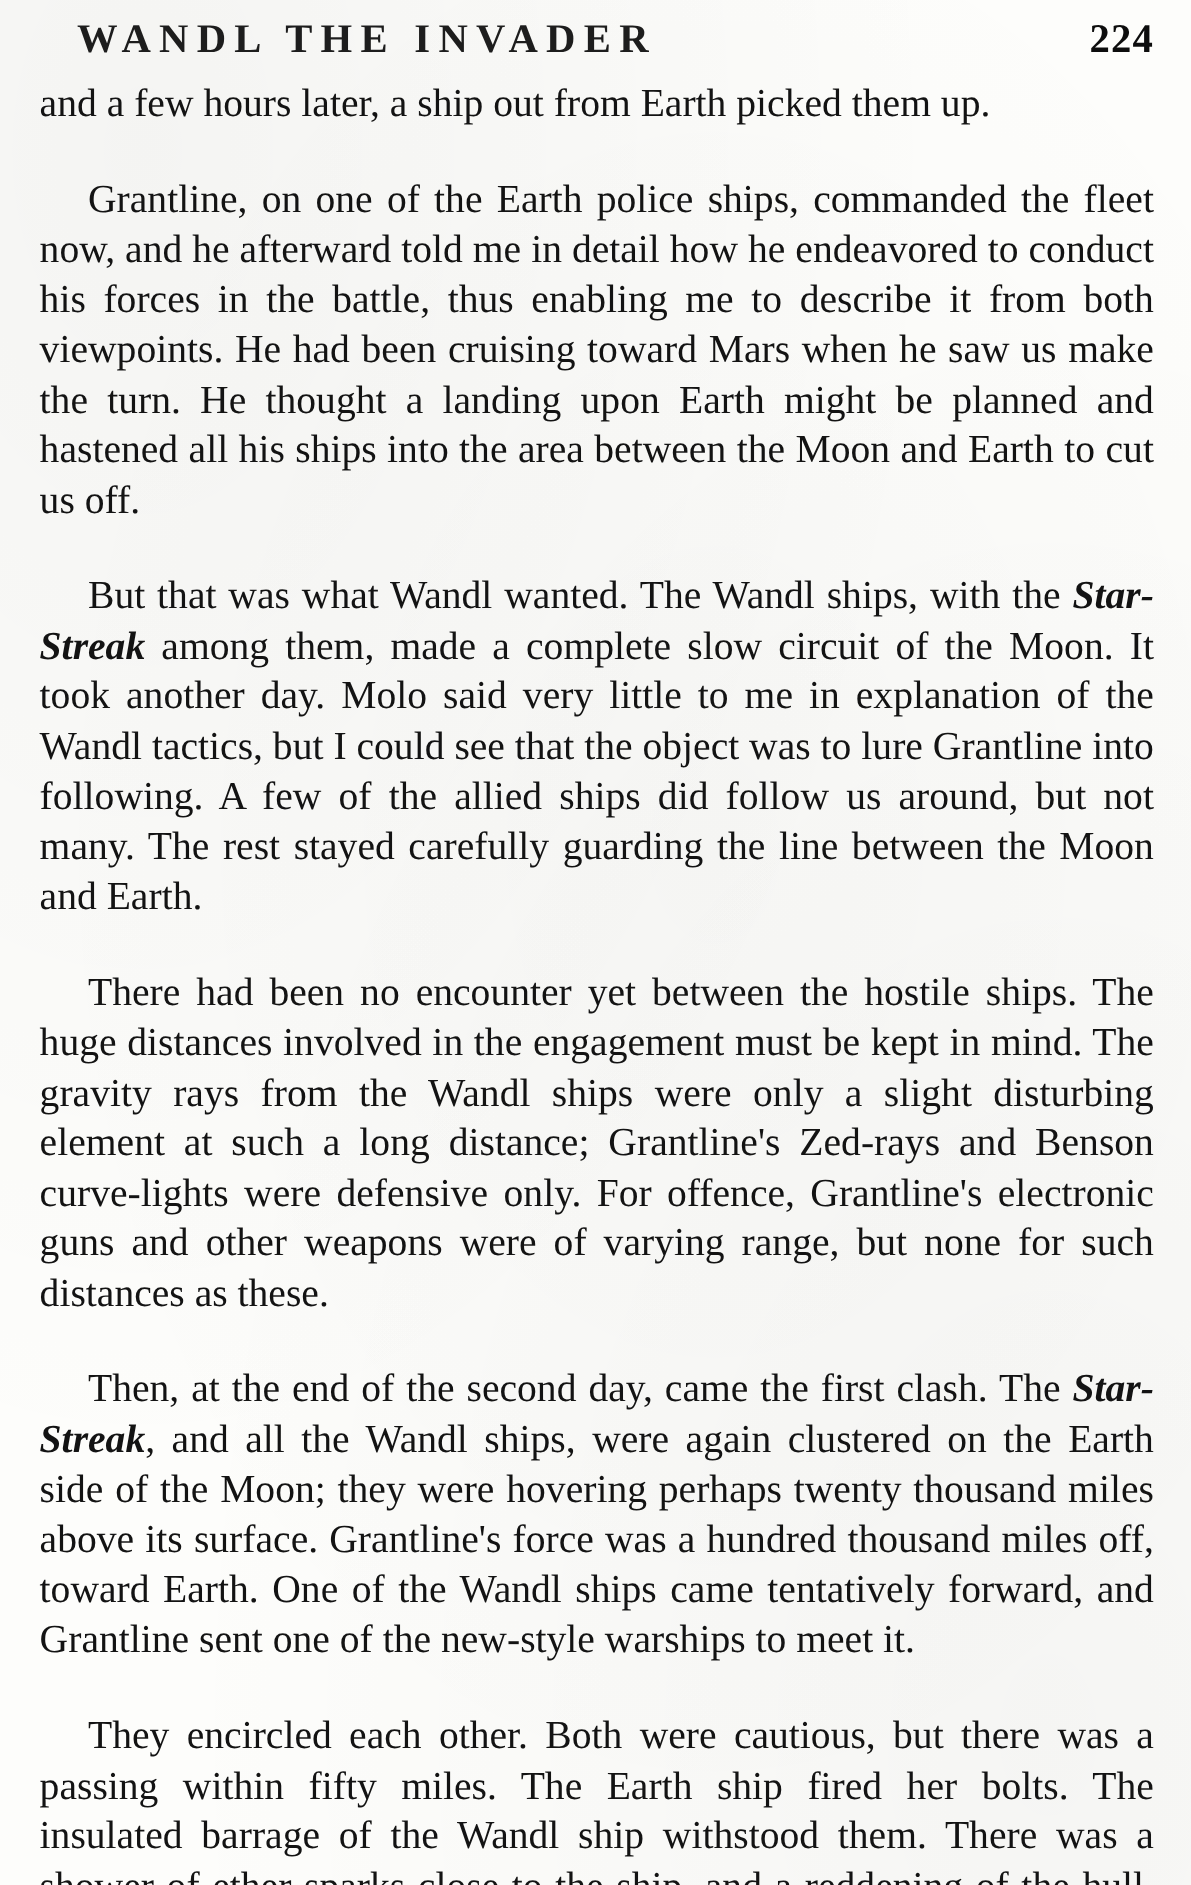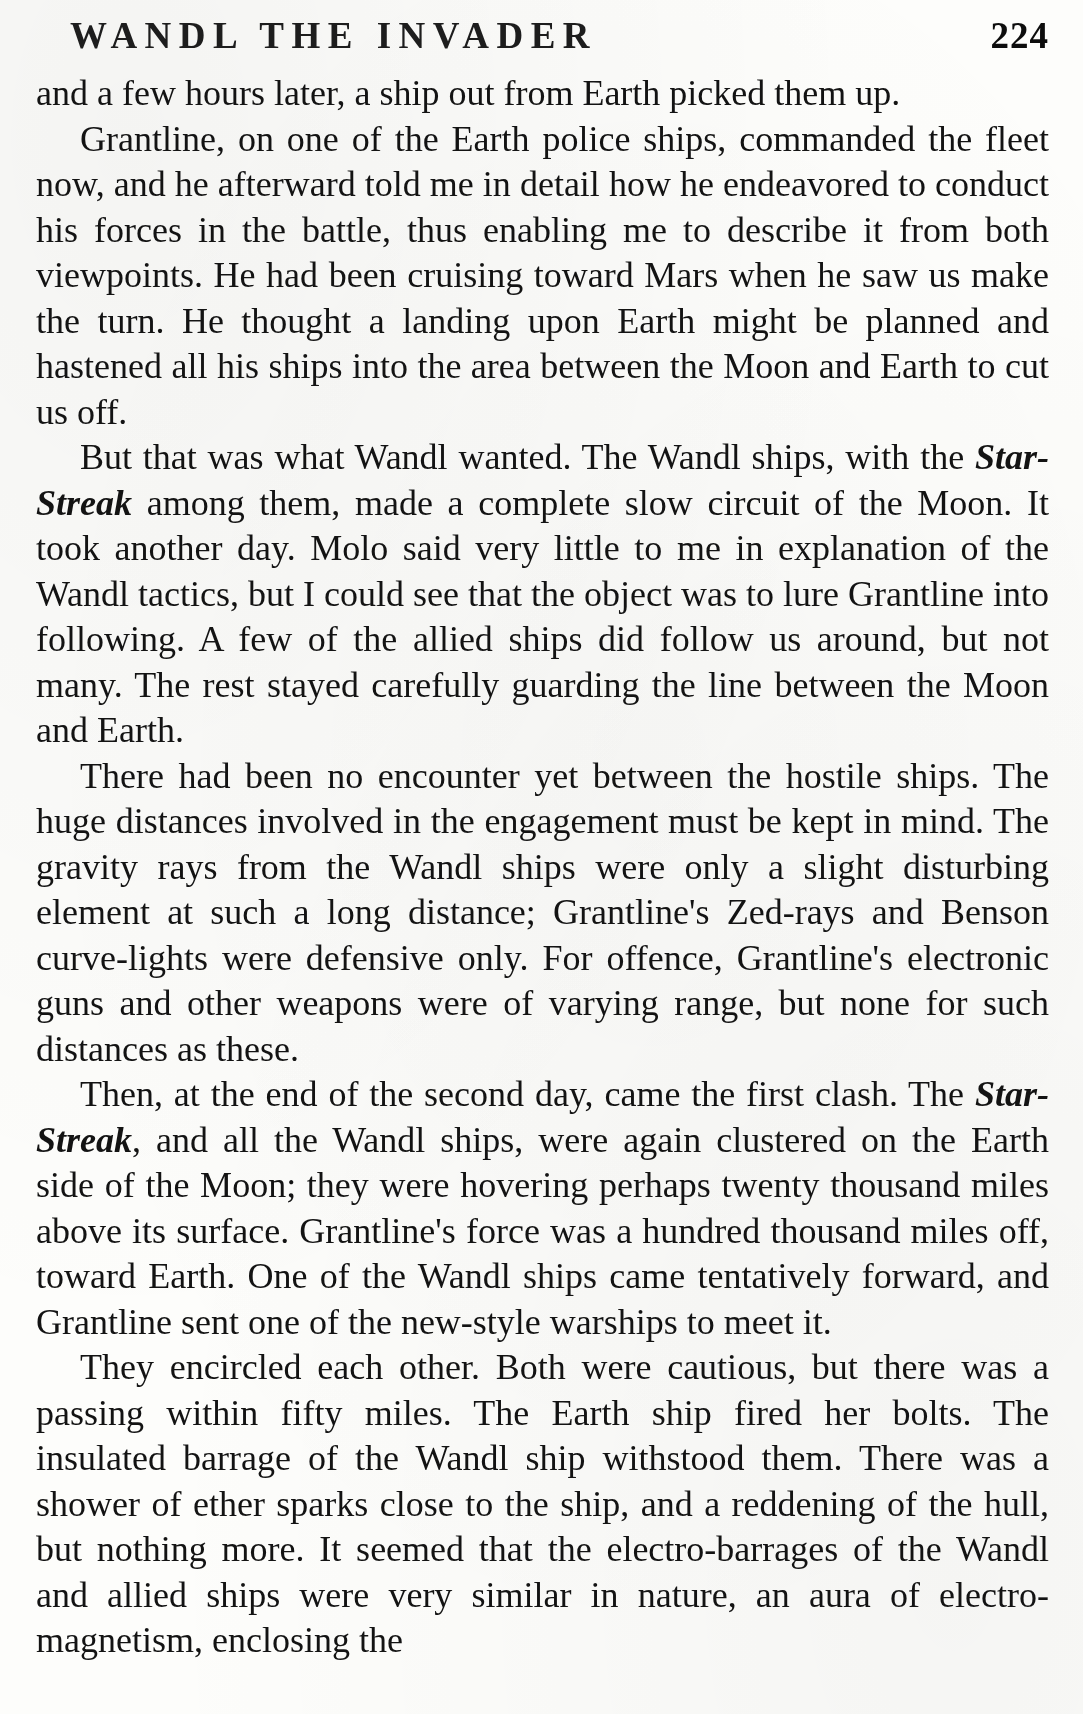--- a/index.html
+++ b/index.html
@@ -62,20 +62,21 @@
     text-justify: inter-word;
     color: #131313;
     padding: 0 6px 0 8px;
   }
   .body-text p {
     margin: 0;
     text-indent: 0;
   }
   .body-text p.indent {
     text-indent: 44px;
+    margin-top: 42px;
   }
   .body-text em {
     font-style: italic;
     font-weight: bold;
   }
   .ink-light {
     opacity: 0.93;
   }
 </style>
 </head>

